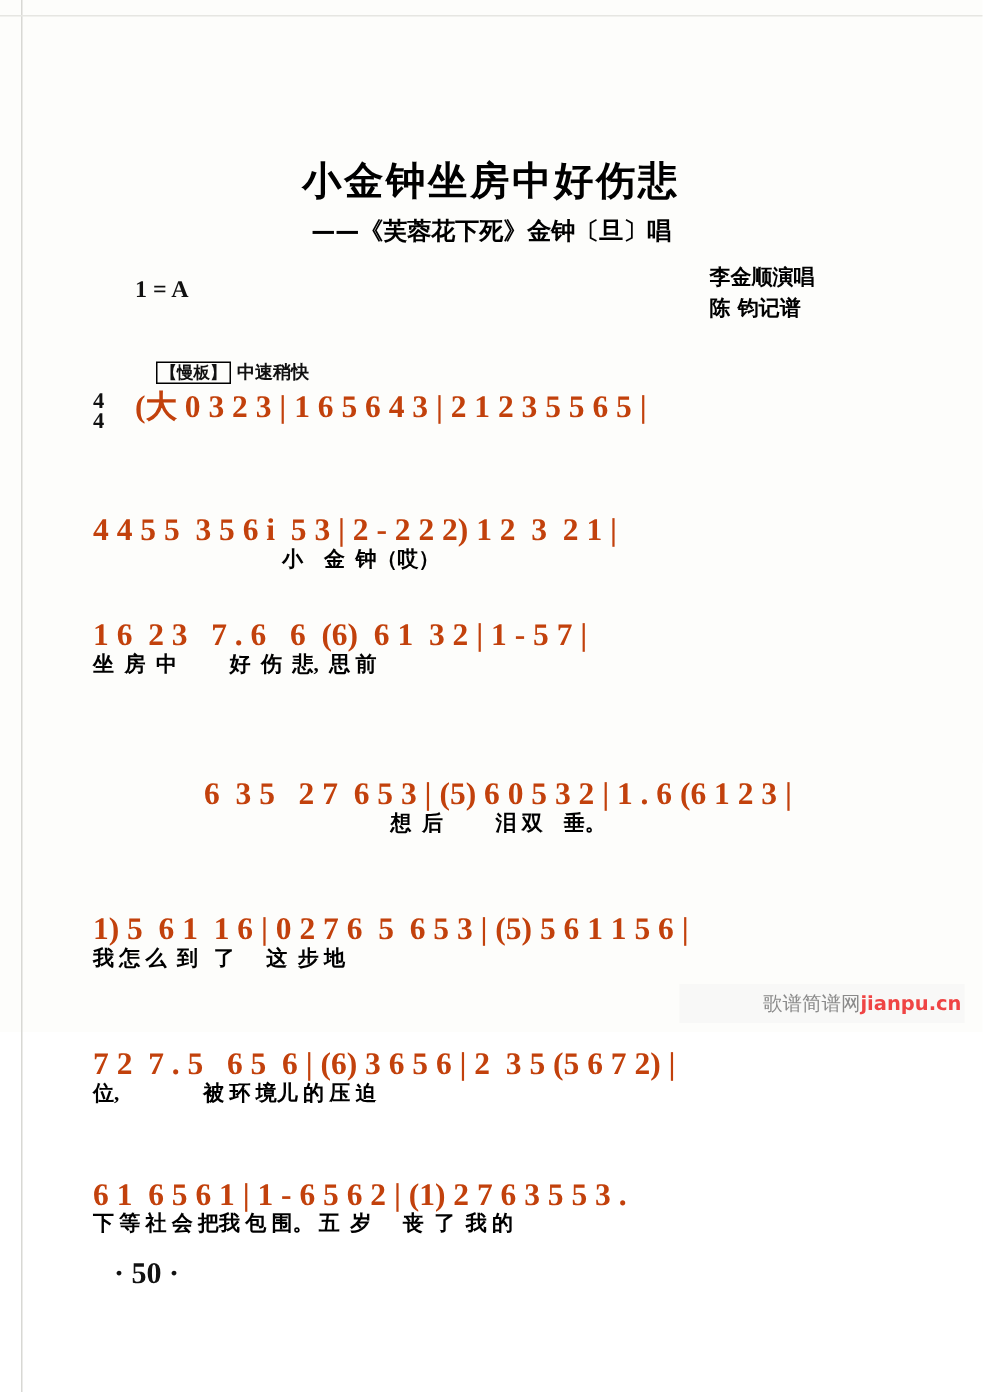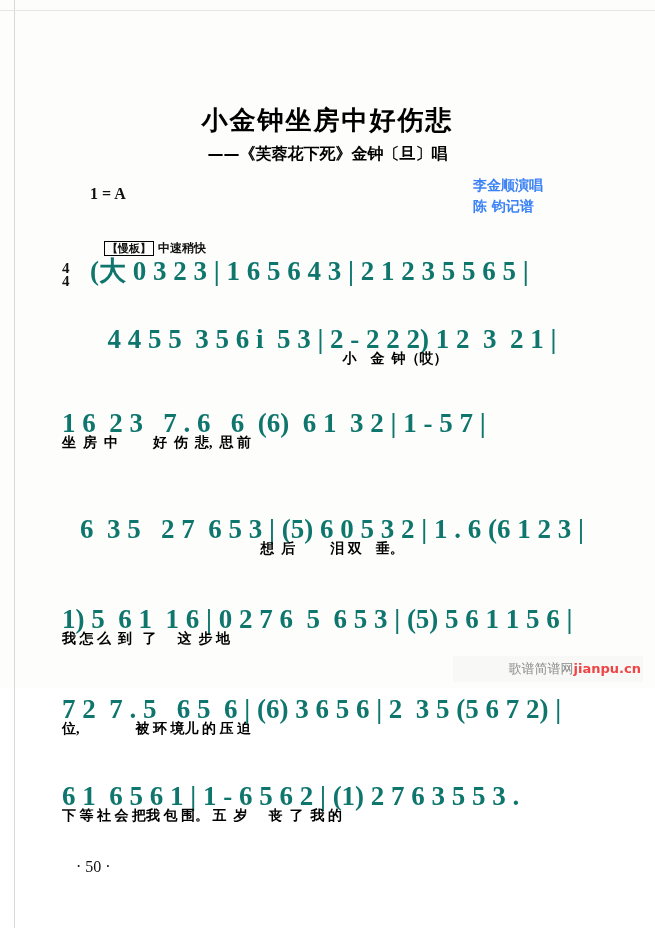--- a/index.html
+++ b/index.html
@@ -56,21 +56,21 @@
     font-weight: bold;
     color: #000000;
   }
   .credits {
     position: absolute;
     right: 112px; top: 175px;
     text-align: left;
     font-size: 14px;
     font-weight: bold;
     line-height: 21px;
-    color: #3b82f6;
+    color: #000000;
   }
   .keysig {
     position: absolute;
     left: 90px; top: 185px;
     font-size: 16px;
     font-weight: bold;
     font-family: "Liberation Serif", serif;
   }
   .tempo {
     position: absolute;
@@ -88,26 +88,26 @@
   }
 
   
   .system {
     position: absolute;
     left: 62px;
     width: 540px;
     font-family: "Liberation Serif", serif;
   }
   .notes {
-    font-size: 27px;
+    font-size: 21px;
     font-weight: bold;
     letter-spacing: 0px;
     white-space: pre;
     line-height: 22px;
-    color: #0f766e;
+    color: #c2410c;
   }
   .lyrics {
     font-size: 14px;
     font-weight: bold;
     white-space: pre;
     letter-spacing: 0px;
     color: #000;
   }
   .meter {
     position: absolute;
@@ -116,23 +116,23 @@
     font-size: 15px;
     font-weight: bold;
     text-align: center;
     line-height: 13px;
   }
   .meter .num { display: block; }
   .meter .den { display: block; border-top: 0px; }
 
   .pagenum {
     position: absolute;
-    left: 76px; top: 858px;
-    font-size: 16px;
-    font-weight: normal;
+    left: 76px; top: 838px;
+    font-size: 20px;
+    font-weight: bold;
     font-family: "Liberation Serif", serif;
   }
   .watermark {
     position: absolute;
     right: 14px; bottom: 10px;
     font-size: 13px;
     color: #8a8a8a;
     font-family: "DejaVu Sans", sans-serif;
   }
   .watermark .red { color: #ef4444; font-weight: bold; }
@@ -168,21 +168,21 @@
   <div class="meter" style="top:262px;">
     <span class="num">4</span>
     <span class="den">4</span>
   </div>
 
   <div class="system" style="top:260px; left:90px;">
     <div class="notes">(大 0 3 2 3 | 1 6 5 6 4 3 | 2 1 2 3 5 5 6 5 |</div>
     <div class="lyrics"></div>
   </div>
 
-  <div class="system" style="top:328px;text-align:center;">
+  <div class="system" style="top:342px;">
     <div class="notes">4 4 5 5  3 5 6 i  5 3 | 2 - 2 2 2) 1 2  3  2 1 |</div>
     <div class="lyrics">                                    小    金  钟（哎）</div>
   </div>
 
   <div class="system" style="top:412px;">
     <div class="notes">1 6  2 3   7 . 6   6  (6)  6 1  3 2 | 1 - 5 7 |</div>
     <div class="lyrics">坐  房  中          好  伤  悲,  思 前</div>
   </div>
 
   <div class="system" style="top:518px;text-align:center;">

